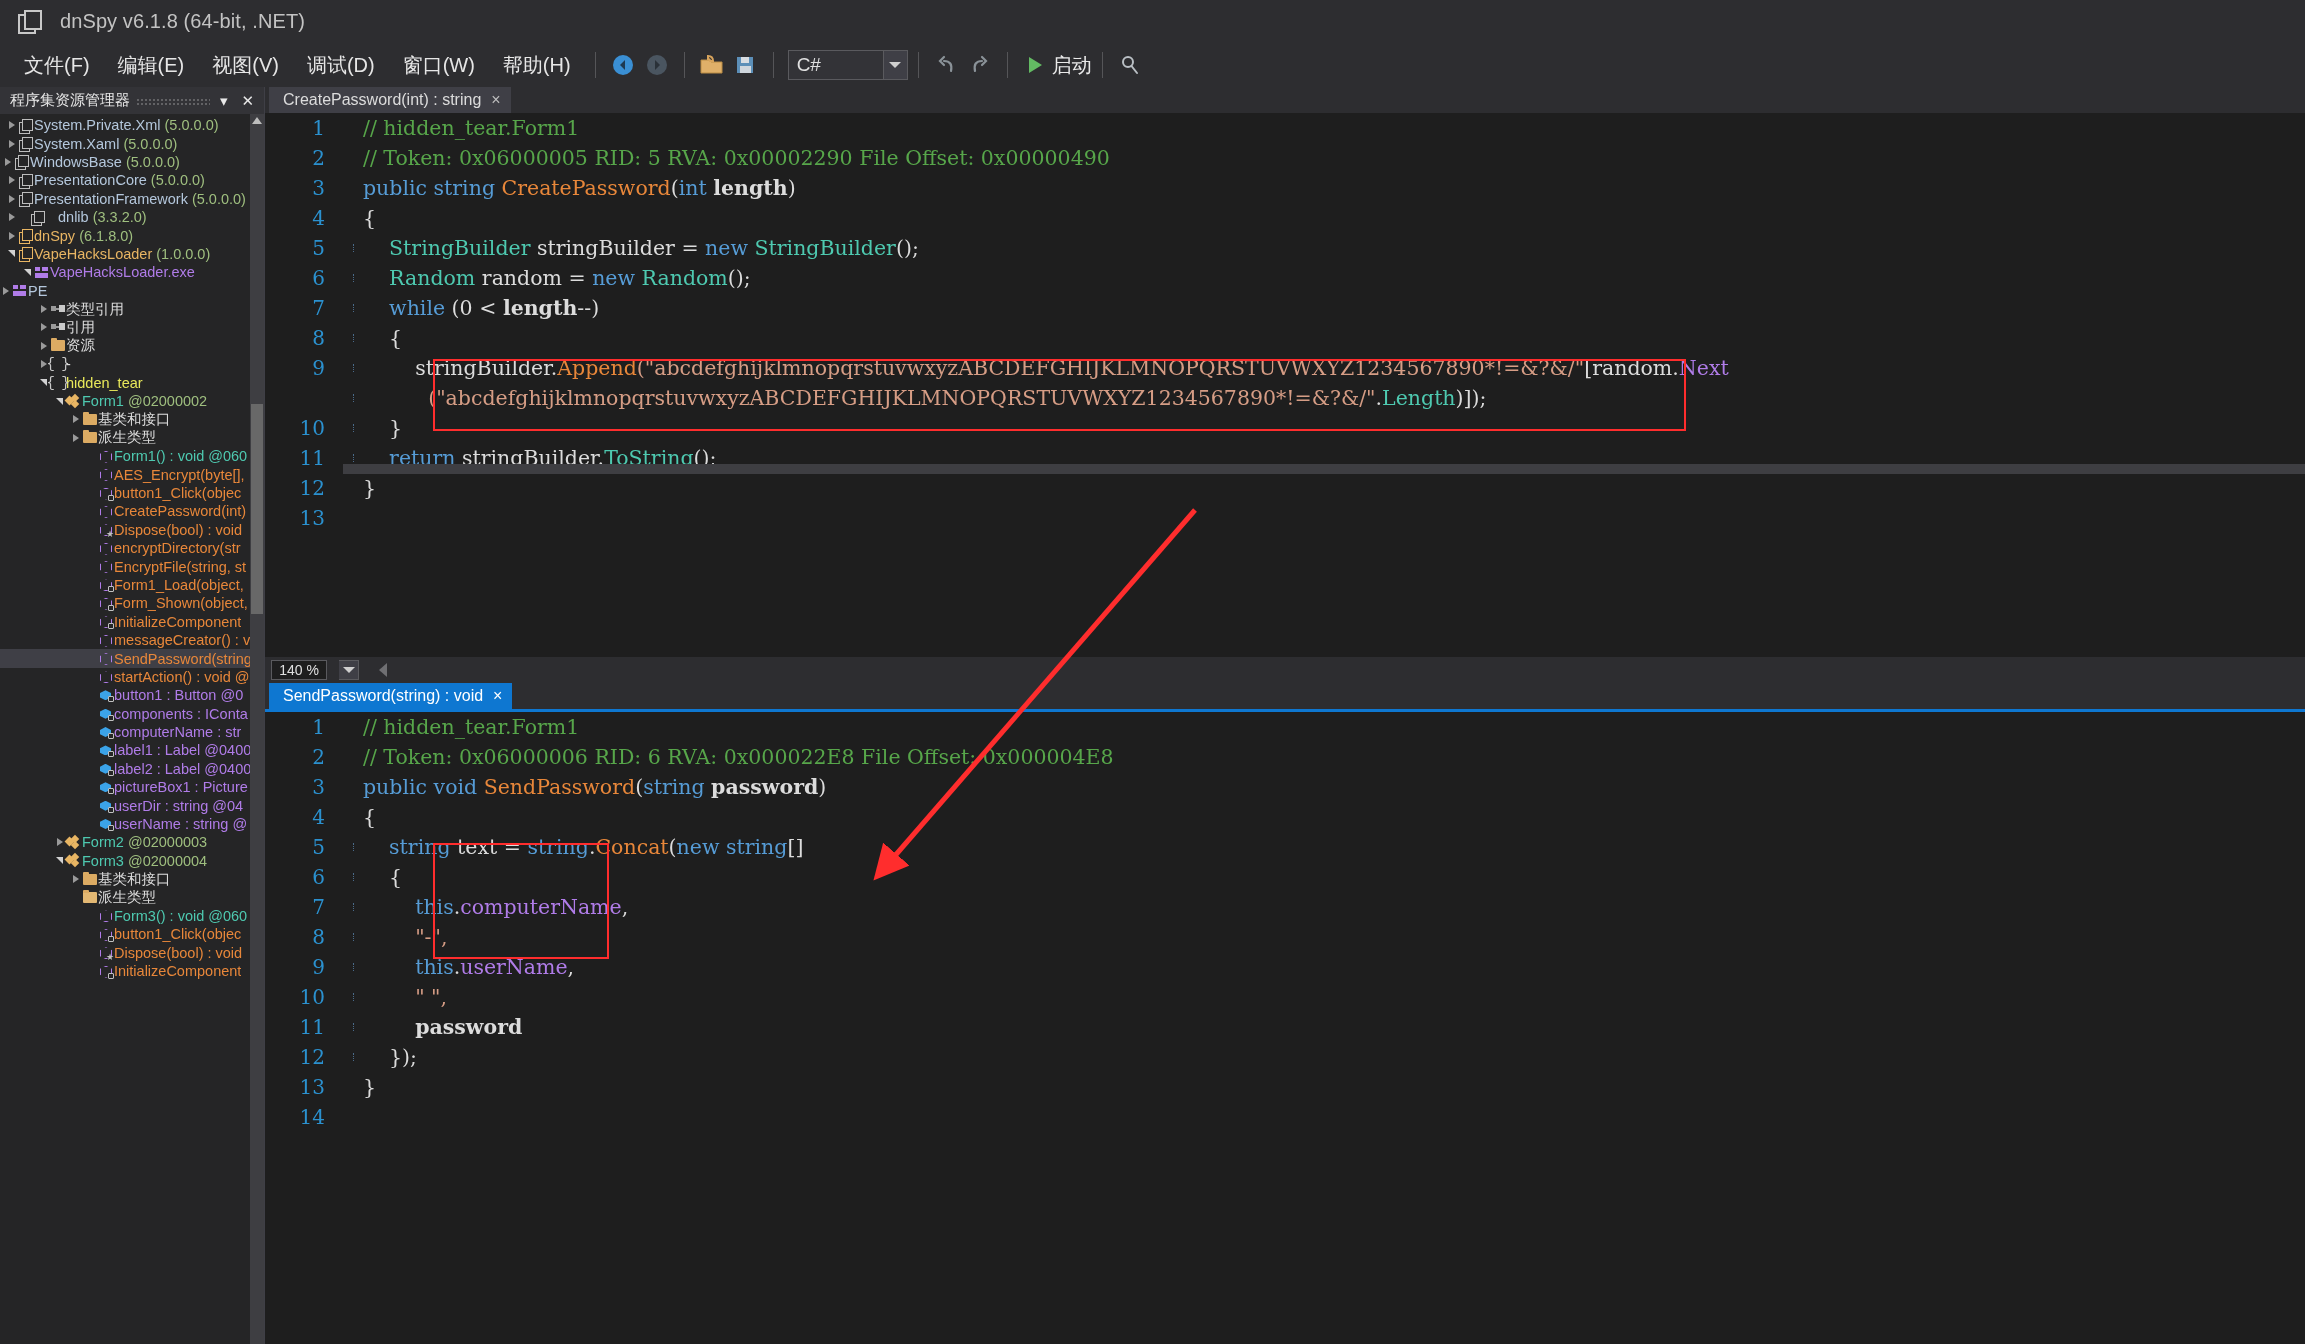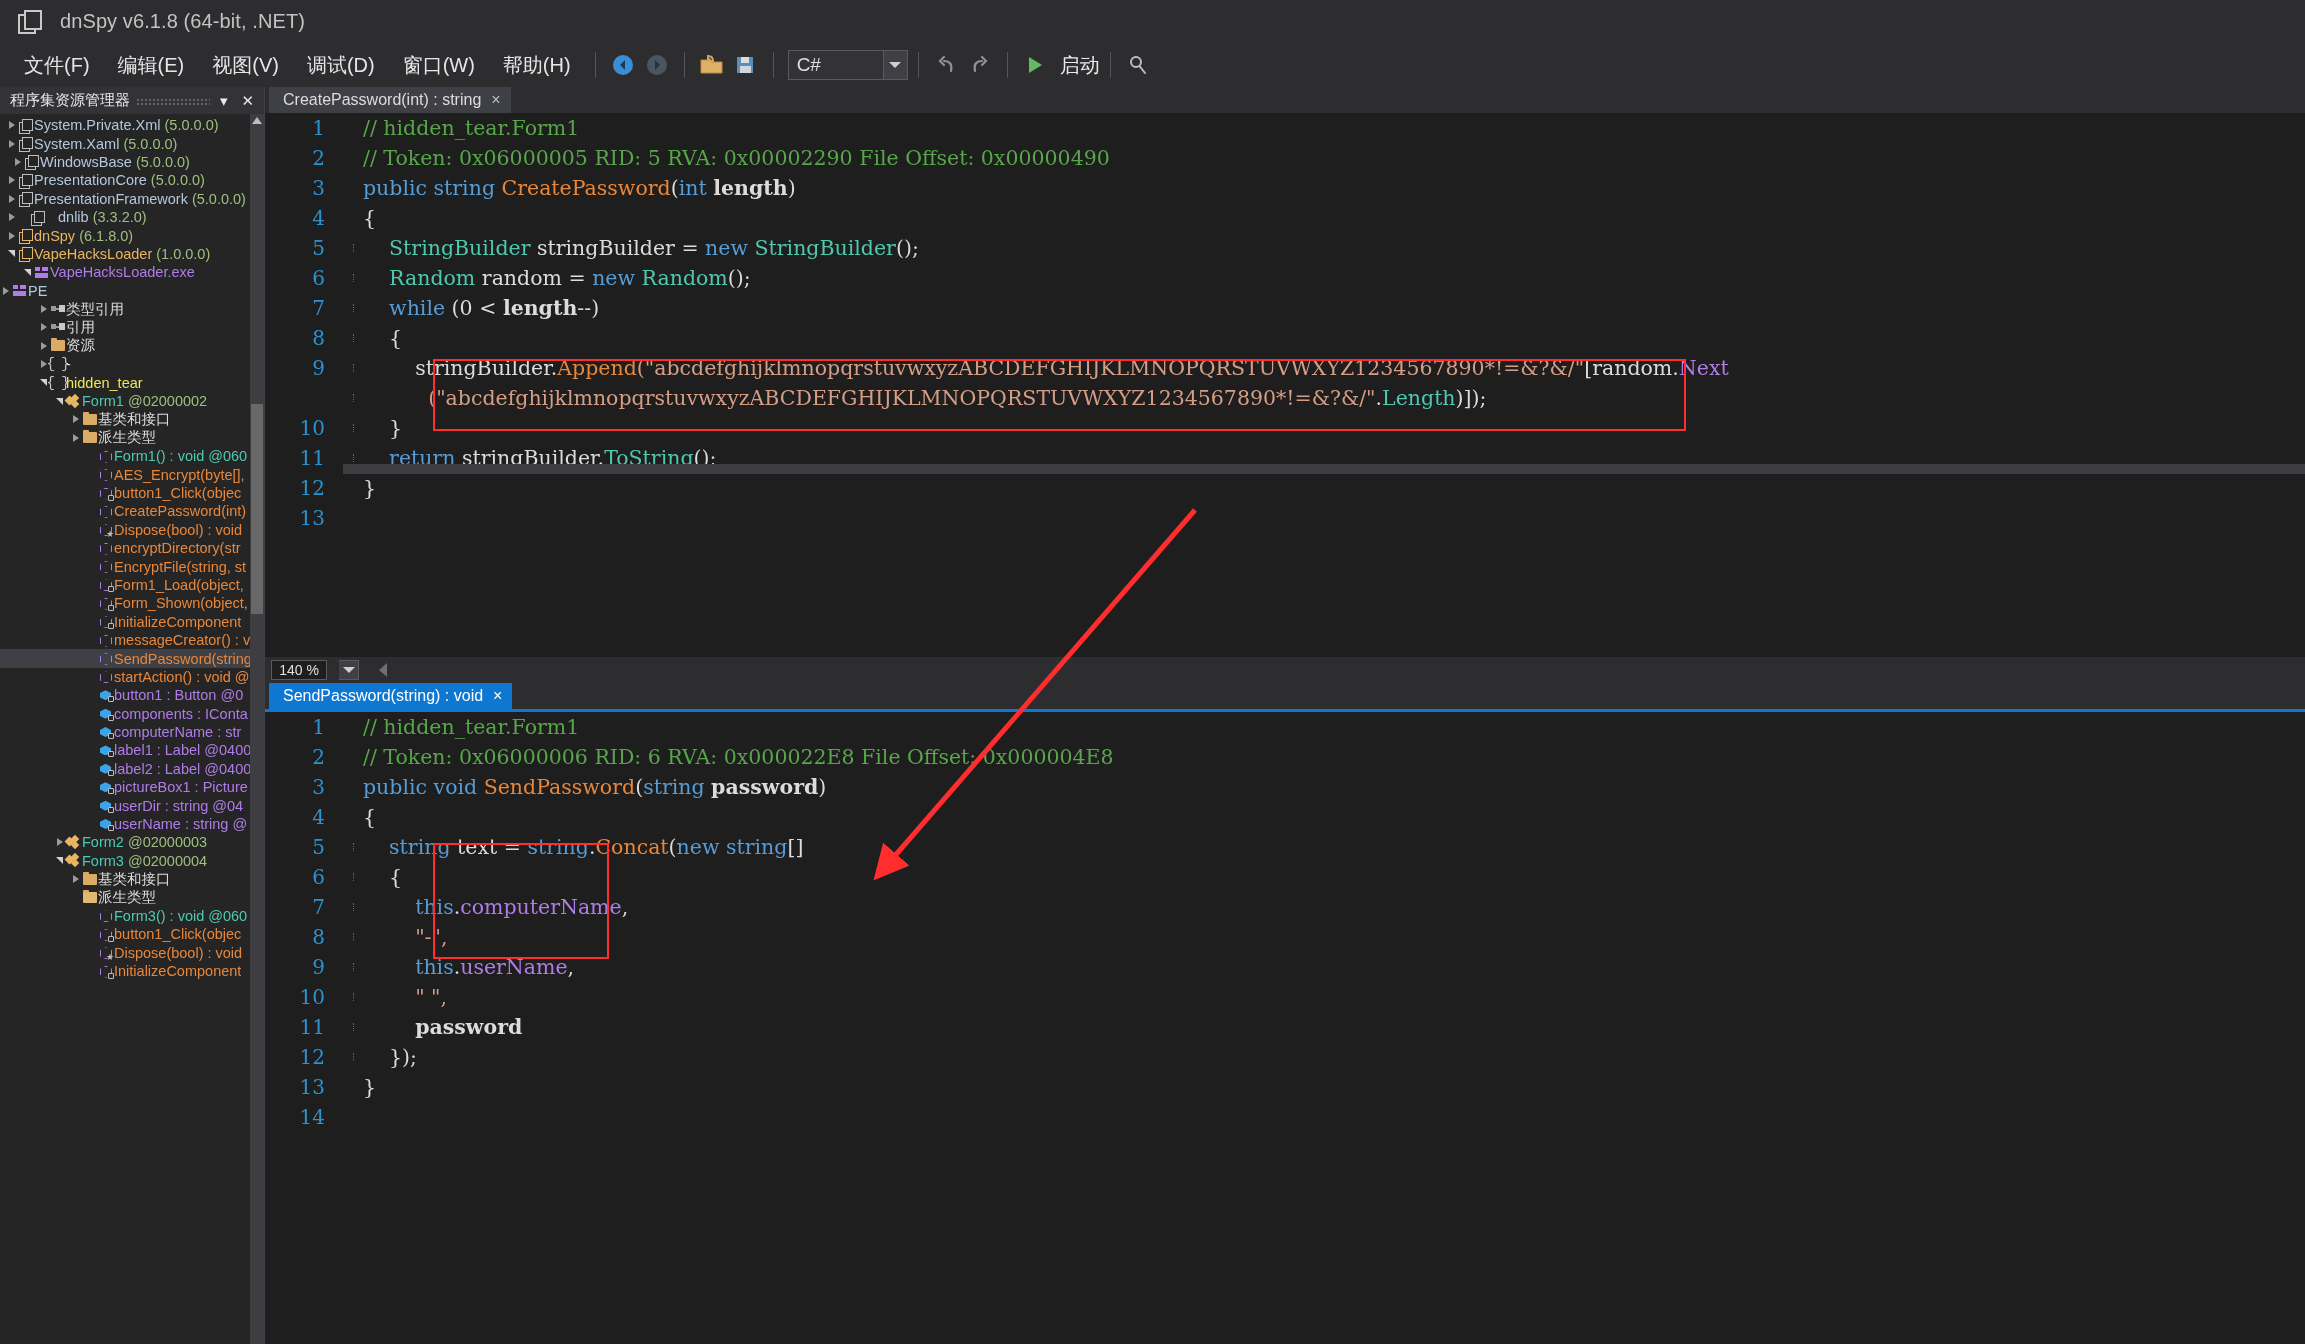--- a/index.html
+++ b/index.html
@@ -39,21 +39,21 @@
     width: 120px; height: 30px; background: #333337; border: 1px solid #5a5a5e;
     display: flex; align-items: center; position: relative; margin-left: 4px;
   }
   .combo .cval { color: #e0e0e0; font-size: 19px; padding-left: 8px; font-family:"Liberation Sans",sans-serif; }
   .combo .carrow {
     position: absolute; right: 0; top: 0; bottom: 0; width: 24px;
     background: #3f3f46; border-left: 1px solid #5a5a5e;
     display: flex; align-items: center; justify-content: center;
   }
   .tri-down { width:0;height:0;border-left:6px solid transparent;border-right:6px solid transparent;border-top:6px solid #cfcfcf; }
-  .start-label { color: #e9e9e9; font-size: 20px; margin-left: 8px; }
+  .start-label { color: #e9e9e9; font-size: 20px; margin-left: 0; }
 
   
   .body-row { display: flex; height: calc(1344px - 87px); }
 
   
   .tree-panel { width: 265px; background: #252526; display: flex; flex-direction: column;
      border-right: 1px solid #3f3f46; position: relative; }
   .tree-header {
     height: 27px; background: #333337; display: flex; align-items: center;
     padding: 0 6px 0 10px; gap: 6px; flex: 0 0 auto;
@@ -290,21 +290,21 @@
             </div>
             <div class="trow" style="padding-left: 6px;">
               <span class="twig">
                 <span class="arrow-c"></span>
               </span>
               <span class="ticon">
                 <span class="ic-asm"></span>
               </span>
               <span class="tlabel"><span class="c-asmname">System.Xaml</span><span class="c-ver"> (5.0.0.0)</span></span>
             </div>
-            <div class="trow" style="padding-left: 12px;">
+            <div class="trow" style="padding-left: 2px;">
               <span class="twig">
                 <span class="arrow-c"></span>
               </span>
               <span class="ticon">
                 <span class="ic-asm"></span>
               </span>
               <span class="tlabel"><span class="c-asmname">WindowsBase</span><span class="c-ver"> (5.0.0.0)</span></span>
             </div>
             <div class="trow" style="padding-left: 6px;">
               <span class="twig">

